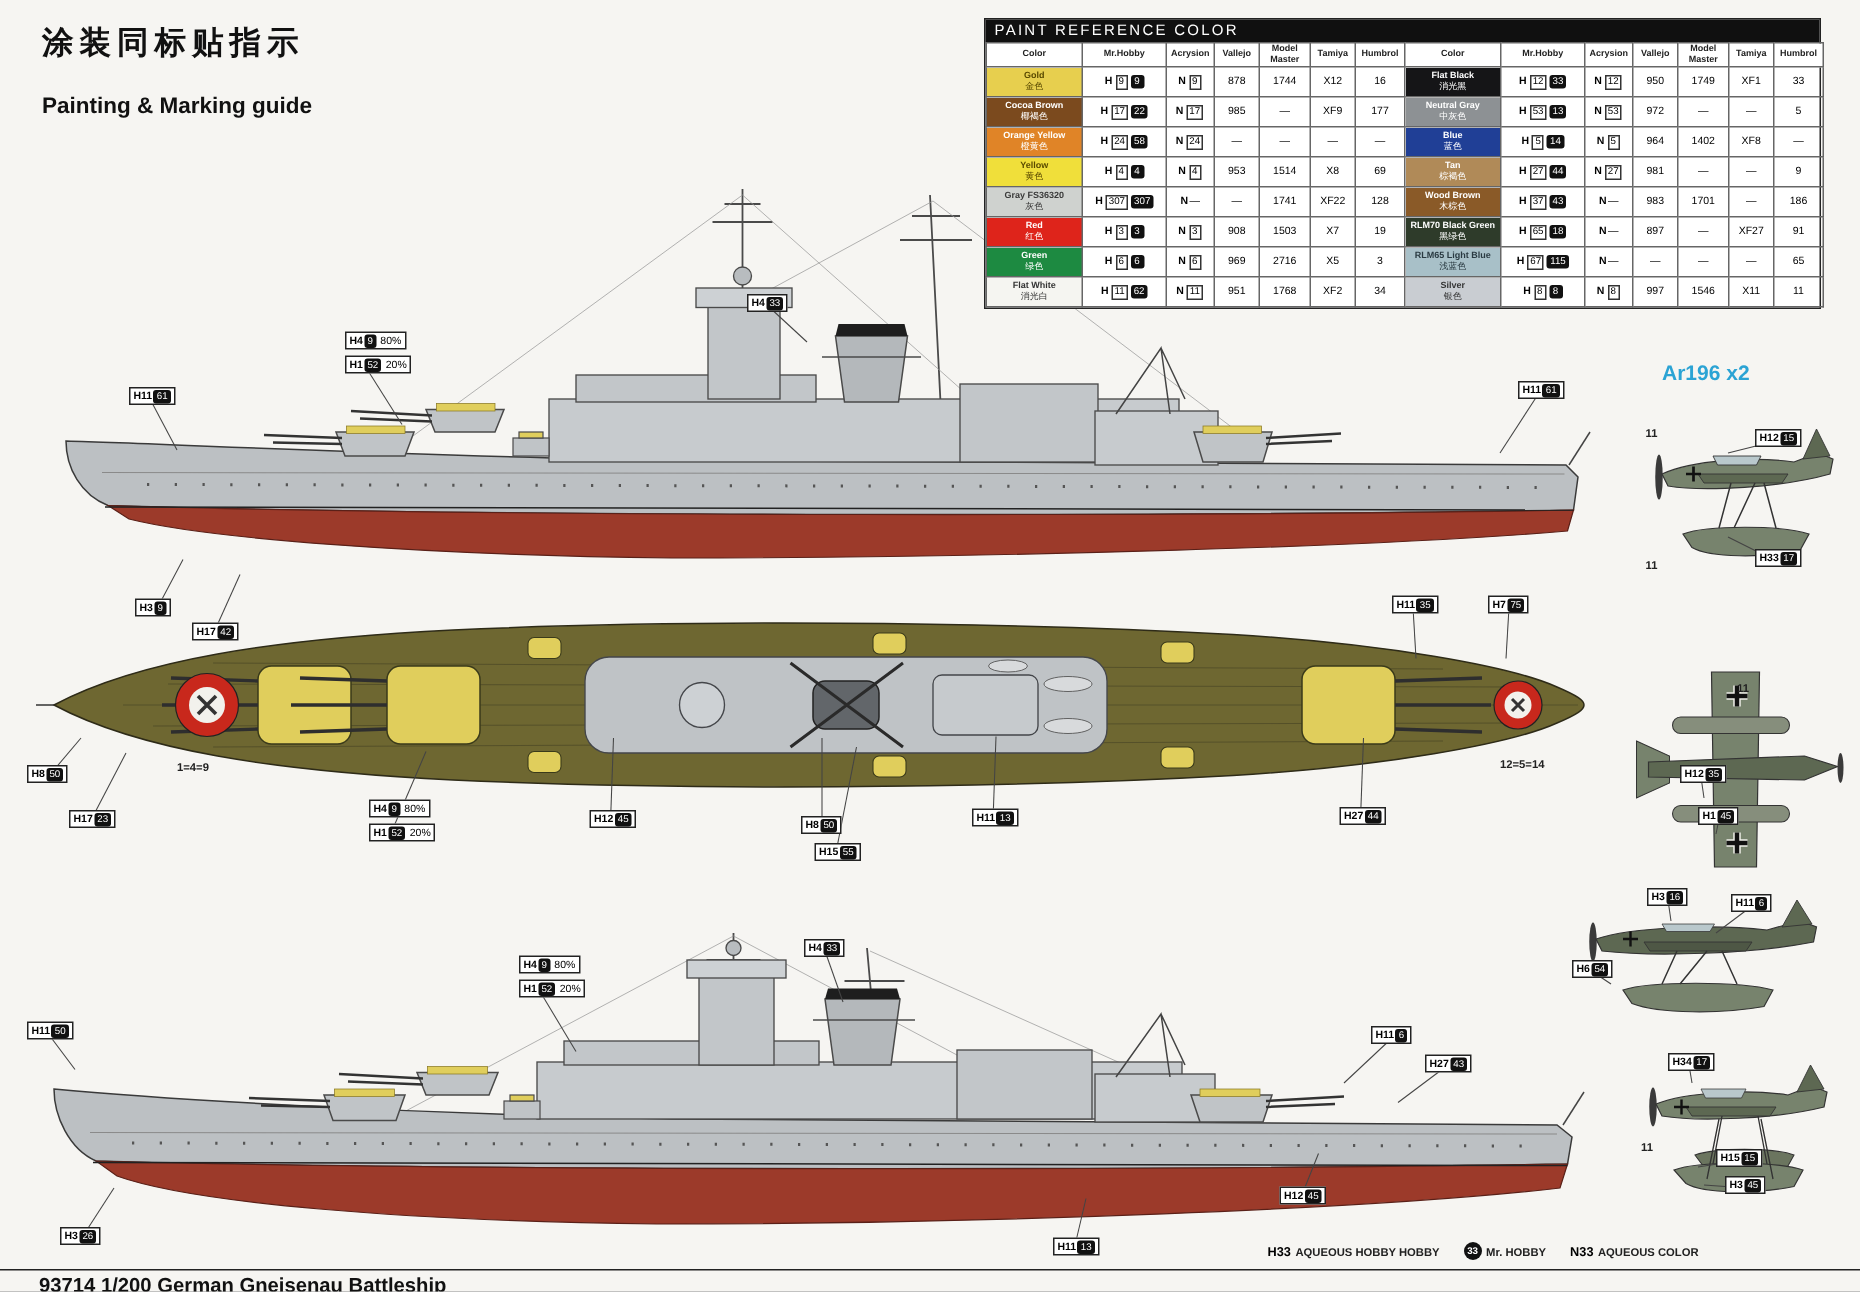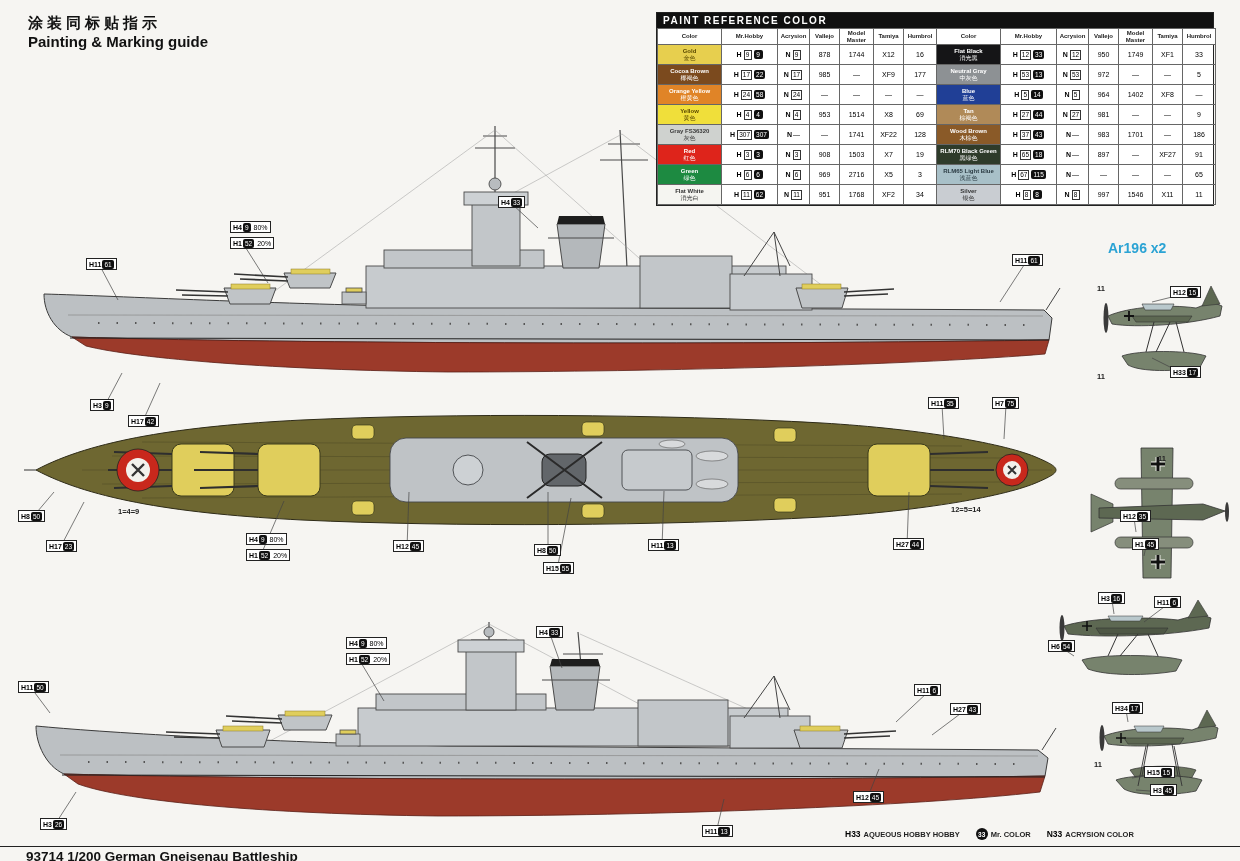--- a/index.html
+++ b/index.html
@@ -1,24 +1,24 @@
 <!DOCTYPE html>
 <html style="--hull-gray: #bcc0c3; --hull-red: #9c3a2a; --deck-olive: #6e6731; --turret-yellow: #e0ce5c; --superstructure: #c7cbce; --aircraft-green: #77836d; --aircraft-dark: #5d6852; --accent-blue: #2ba3d4; --roundel-red: #c8281c; --table-header-bg: #101010;"><head>
 <meta charset="utf-8">
 <style>
   *{margin:0;padding:0;box-sizing:border-box}
   html,body{width:1240px;height:861px;overflow:hidden;background:#b9b9b9}
   #canvas{position:relative;width:1240px;height:861px;background:#f6f5f2;font-family:"Liberation Sans",sans-serif;outline:1px solid #8a8a8a}
   #leader-lines{position:absolute;left:0;top:0;width:1240px;height:861px;pointer-events:none;z-index:3}
   #leader-lines line{stroke:#444;stroke-width:.7}
   #titles{position:absolute;left:28px;top:14px;z-index:4}
-  #title-cn{font-size:15px;font-weight:bold;letter-spacing:4px;color:#111;font-family:Liberation Serif, serif}
-  #title-en{font-size:15px;font-weight:bold;color:#111;margin-top:0}
+  #title-cn{font-size:21px;font-weight:bold;letter-spacing:4px;color:#111;font-family:Liberation Serif, serif}
+  #title-en{font-size:15px;font-weight:bold;color:#111;margin-top:20px}
   #paint-table{position:absolute;left:656px;top:12px;width:558px;background:#fff;border:1px solid #222;z-index:6}
-  #ptable-title{background:var(--table-header-bg);color:#fff;font-size:10px;font-weight:bold;letter-spacing:1.5px;padding:2px 6px}
+  #ptable-title{background:var(--table-header-bg);color:#fff;font-size:10px;font-weight:normal;letter-spacing:1.5px;padding:2px 6px}
   #ptable{width:100%;border-collapse:collapse;table-layout:fixed}
   #ptable th{font-size:6px;font-weight:bold;border:1px solid #666;padding:1px 0;color:#222;background:#fff;white-space:normal;line-height:1.1}
   #ptable td{border:1px solid #666;height:20px;text-align:center;vertical-align:middle;overflow:hidden}
   td.sw{padding:0}
   td.sw .sw-n{font-size:6px;font-weight:bold;line-height:1.15}
   td.sw .sw-c{font-size:6px;line-height:1.15;font-family:"DejaVu Sans",sans-serif}
   td.mix{font-size:7px;white-space:nowrap}
   .pfx{font-weight:bold;margin-right:1px;font-size:7px}
   .nbox{display:inline-block;border:1px solid #333;background:#fff;font-size:6.5px;padding:0 1px;margin:0 1px;min-width:8px;line-height:8px}
   .nbadge{display:inline-block;background:#111;color:#fff;border-radius:2px;font-size:6.5px;padding:0 2px;margin-left:1px;min-width:9px;line-height:9px}
@@ -502,25 +502,25 @@
 
   <div id="ar196-label">Ar196 x2</div>
 
   <div id="legend">
       <div class="lg-item">
         <span class="lg-pre">H33</span>
         <span class="lg-label">AQUEOUS HOBBY HOBBY</span>
       </div>
       <div class="lg-item">
         <span class="lg-circle">33</span>
-        <span class="lg-label">Mr. COLOR</span>
+        <span class="lg-label">Mr. HOBBY</span>
       </div>
       <div class="lg-item">
         <span class="lg-pre">N33</span>
-        <span class="lg-label">ACRYSION COLOR</span>
+        <span class="lg-label">AQUEOUS COLOR</span>
       </div>
     </div>
   <div id="bottom-rule"></div>
   <div id="footer-title">93714 1/200 German Gneisenau Battleship</div>
 
 <div class="callout" style="left: 498px; top: 196px;">
       <span class="co-t">H4</span>
       <span class="co-b">33</span>
     </div>
     <div class="callout" style="left: 230px; top: 221px;">
@@ -589,21 +589,21 @@
       <span class="co-b">44</span>
     </div>
     <div class="callout" style="left: 928px; top: 397px;">
       <span class="co-t">H11</span>
       <span class="co-b">35</span>
     </div>
     <div class="callout" style="left: 992px; top: 397px;">
       <span class="co-t">H7</span>
       <span class="co-b">75</span>
     </div>
-    <div class="plabel" style="left: 951px; top: 505px;">12=5=14</div>
+    <div class="plabel" style="left: 1000px; top: 505px;">12=5=14</div>
     <div class="callout" style="left: 346px; top: 637px;">
       <span class="co-t">H4</span>
       <span class="co-b">9</span>
       <span class="co-s">80%</span>
     </div>
     <div class="callout" style="left: 346px; top: 653px;">
       <span class="co-t">H1</span>
       <span class="co-b">52</span>
       <span class="co-s">20%</span>
     </div>

